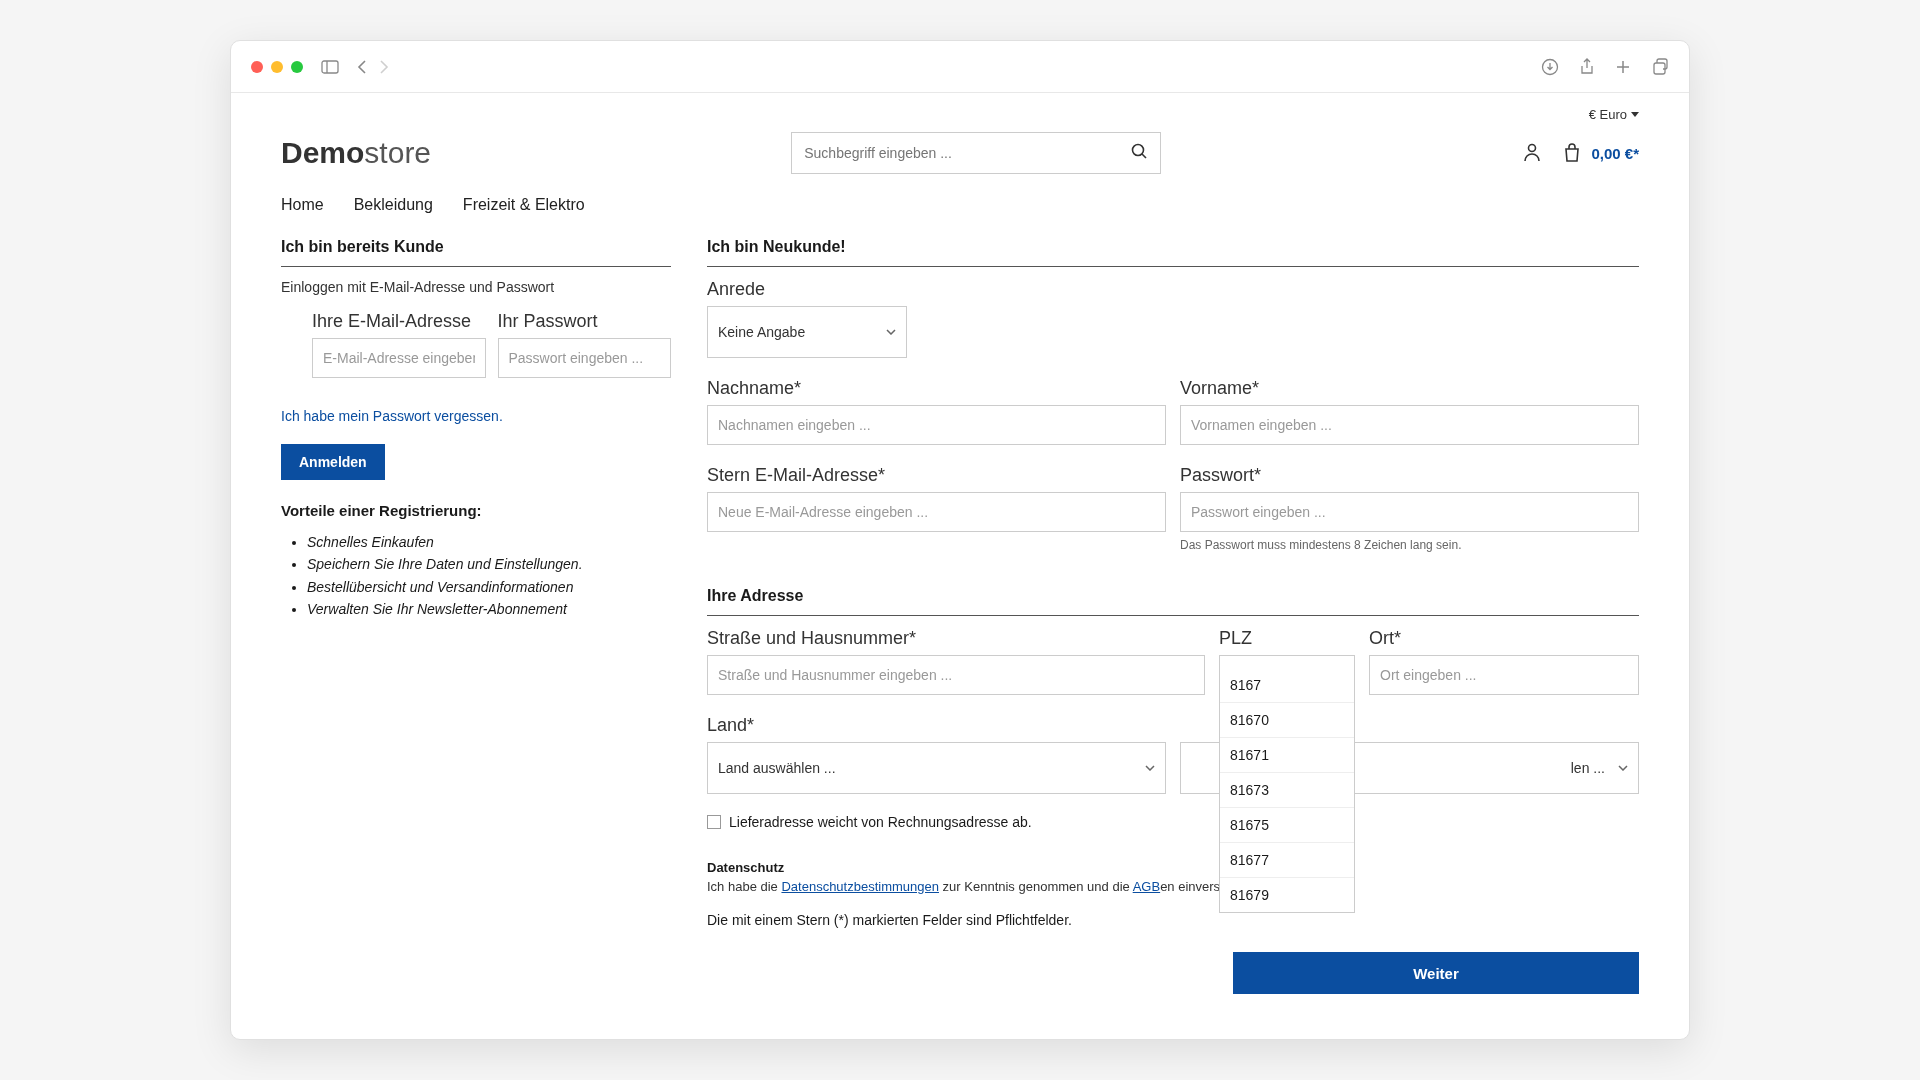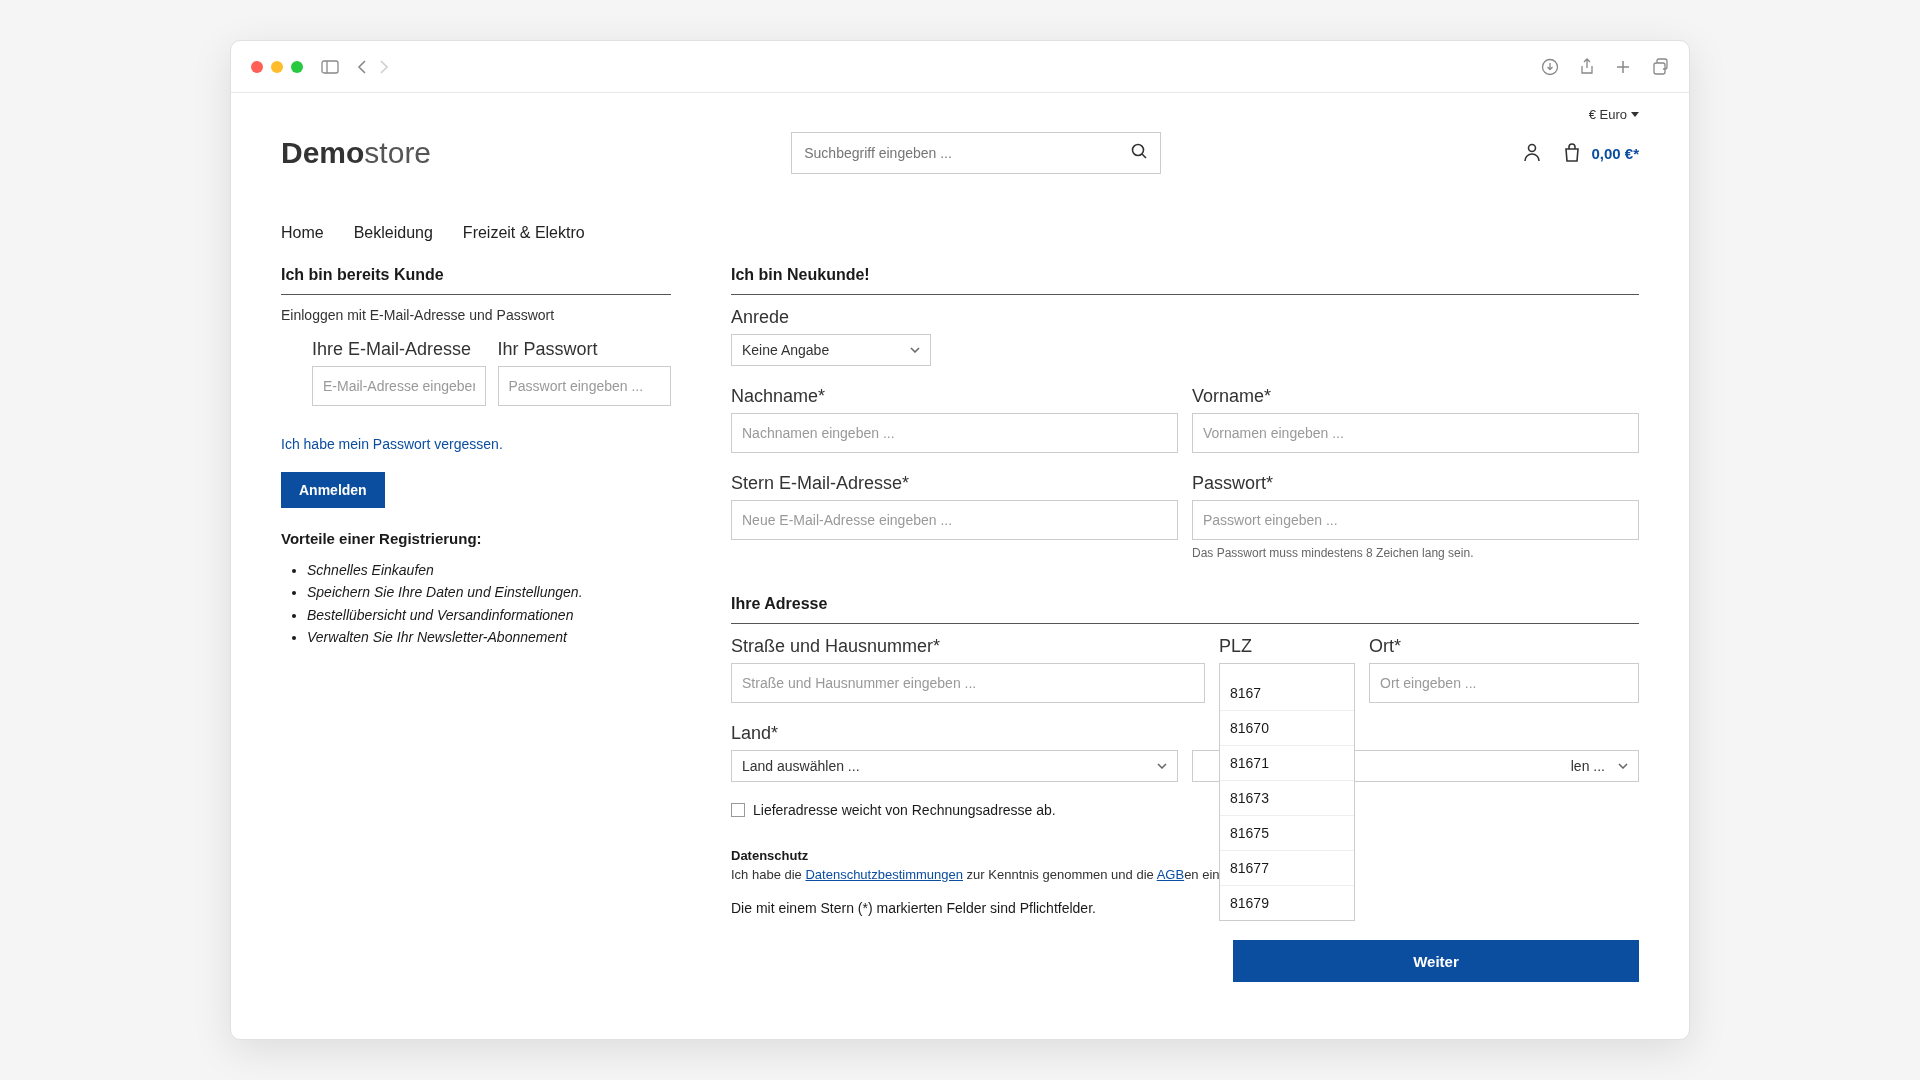--- a/index.html
+++ b/index.html
@@ -134,26 +134,25 @@
     }
     .nav {
       display: flex;
       padding: 8px 50px 14px;
       gap: 30px;
     }
     .nav a {
       color: #222;
       font-size: 16px;
       text-decoration: none;
-      margin-top: 28px;
     }
     .main {
       display: flex;
       padding: 10px 50px 40px;
-      gap: 60px;
+      gap: 36px;
     }
     .left-col {
       width: 390px;
     }
     .right-col {
       flex: 1;
     }
     .section-title {
       font-size: 16px;
       font-weight: 700;
@@ -232,21 +231,21 @@
     }
     .select-wrap {
       position: relative;
       width: 200px;
     }
     .select-wrap.full {
       width: 100%;
     }
     .select {
       width: 100%;
-      height: 32px;
+      height: 52px;
       border: 1px solid #ccc;
       padding: 0 10px;
       font-size: 14px;
       background: #fff;
       display: flex;
       align-items: center;
       justify-content: space-between;
       color: #333;
     }
     .hint {

